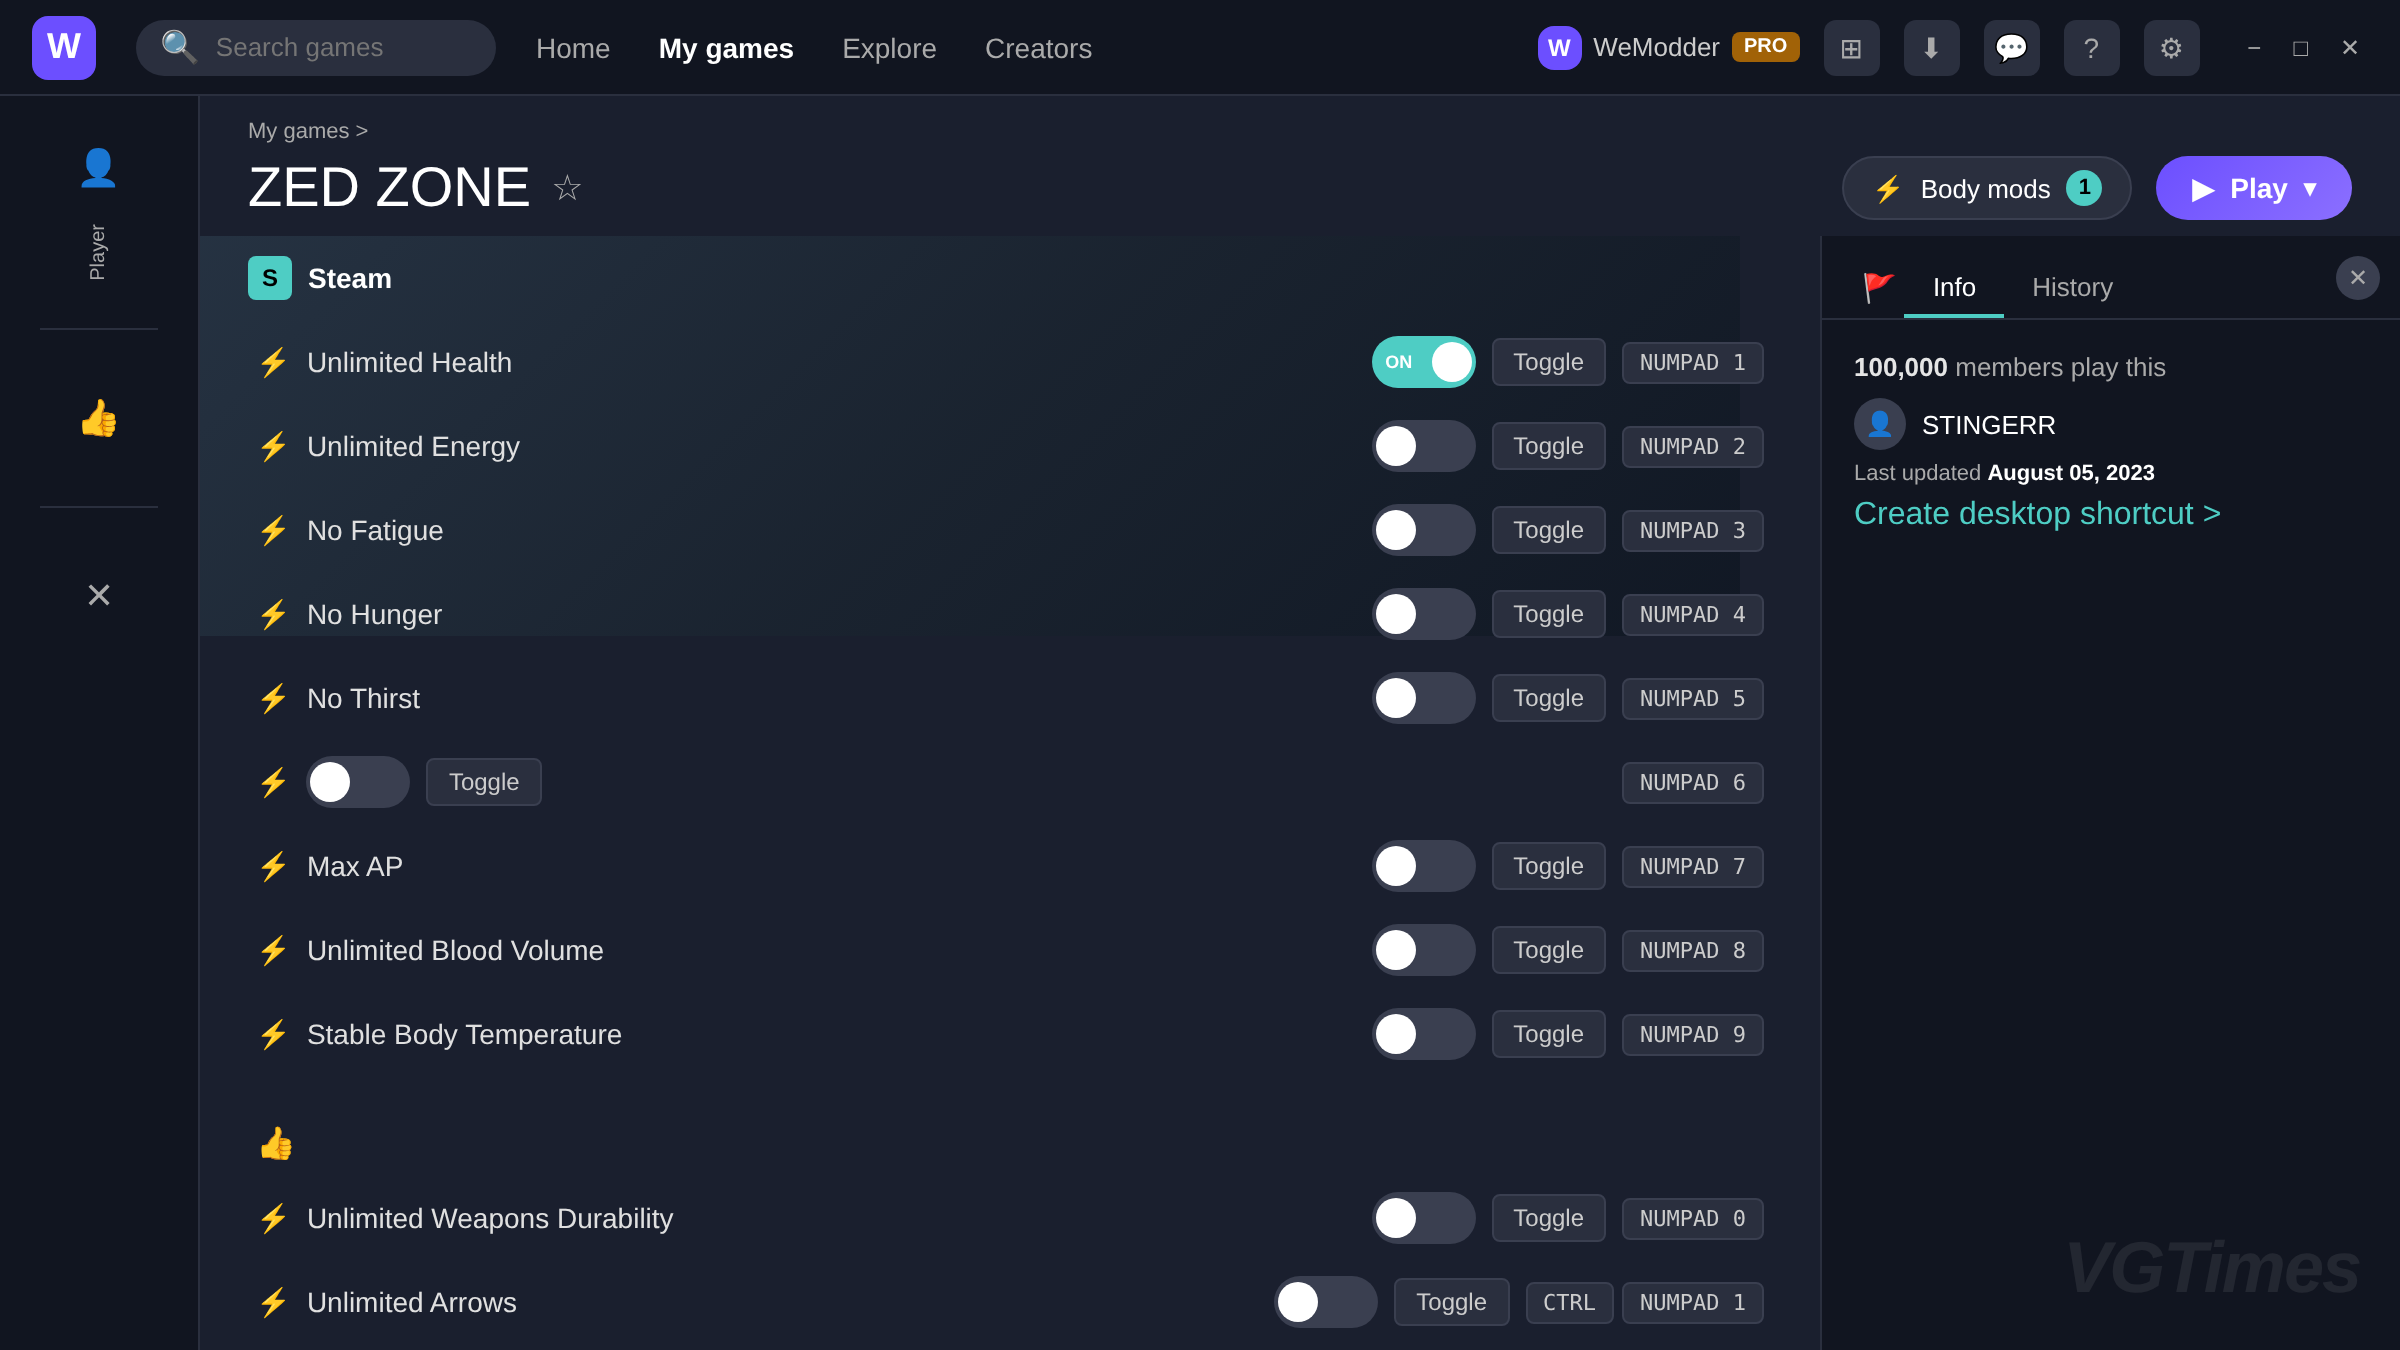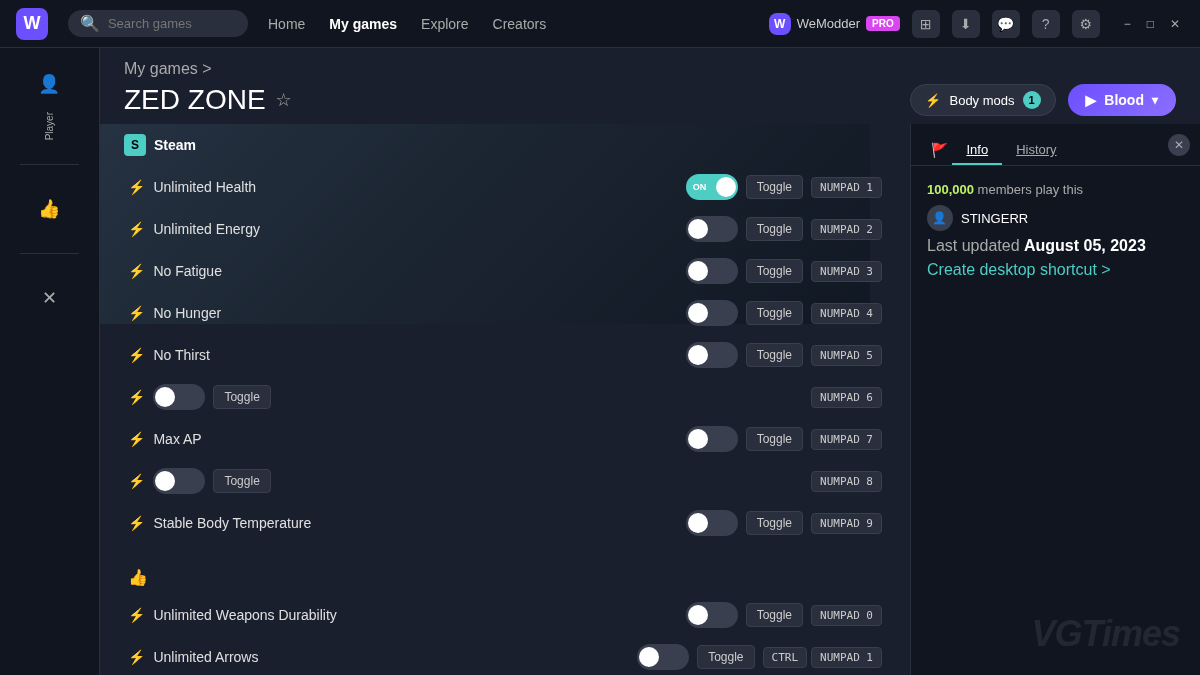--- a/index.html
+++ b/index.html
@@ -53,21 +53,21 @@
       color: #fff; font-weight: 600;
     }
     .nav-right {
       display: flex; align-items: center; gap: 12px; margin-left: auto;
     }
     .wemodder-badge {
       display: flex; align-items: center; gap: 6px;
       font-size: 13px; color: #ccc;
     }
     .pro-badge {
-      background: #d946ef;
+      background: #a16207;
       color: #fff; font-size: 10px; font-weight: bold;
       padding: 2px 6px; border-radius: 4px;
     }
     .icon-btn {
       width: 28px; height: 28px;
       background: #2a2f3e; border-radius: 6px;
       display: flex; align-items: center; justify-content: center;
       cursor: pointer; color: #aaa; font-size: 14px;
     }
     .window-controls {
@@ -117,21 +117,21 @@
       flex-direction: column;
       overflow: hidden;
     }
 
     
     .header-area {
       padding: 12px 24px 8px;
       background: #1a1f2e;
     }
     .breadcrumb {
-      font-size: 16px; color: #aaa; margin-bottom: 6px;
+      font-size: 11px; color: #aaa; margin-bottom: 6px;
     }
     .page-header {
       display: flex; align-items: center; justify-content: space-between;
     }
     .page-title-row {
       display: flex; align-items: center; gap: 10px;
     }
     .page-title {
       font-size: 28px; font-weight: 400; color: #fff;
     }
@@ -286,49 +286,48 @@
     }
     .info-tabs {
       display: flex; gap: 0;
       border-bottom: 1px solid #2a2f3e;
       padding: 12px 16px 0;
     }
     .info-tab {
       font-size: 13px; padding: 6px 14px;
       cursor: pointer; color: #aaa;
       border-bottom: 2px solid transparent;
-      text-decoration: underline;
     }
     .info-tab.active { color: #fff; border-bottom-color: #4ecdc4; }
     .close-info {
       position: absolute; top: 10px; right: 10px;
       width: 22px; height: 22px;
       background: #3a3f50; border-radius: 50%;
       display: flex; align-items: center; justify-content: center;
       cursor: pointer; font-size: 12px; color: #aaa;
     }
     .info-content {
       padding: 16px;
       flex: 1;
     }
     .members-text {
       font-size: 13px; color: #aaa; margin-bottom: 8px;
     }
-    .members-text strong { color: #bef264; }
+    .members-text strong { color: #e5e5e5; }
     .updater-row {
       display: flex; align-items: center; gap: 8px; margin-bottom: 6px;
     }
     .updater-avatar {
       width: 26px; height: 26px;
       background: #3a3f50; border-radius: 50%;
       display: flex; align-items: center; justify-content: center;
       font-size: 12px; color: #aaa;
     }
     .updater-name { font-size: 13px; color: #fff; }
-    .last-updated { font-size: 16px; color: #aaa; margin-bottom: 6px; }
+    .last-updated { font-size: 11px; color: #aaa; margin-bottom: 6px; }
     .last-updated strong { color: #fff; }
     .shortcut-link { font-size: 16px; color: #4ecdc4; cursor: pointer; }
 
     
     .vgtimes-watermark {
       position: absolute;
       bottom: 20px; right: 20px;
       font-size: 36px; font-weight: 900;
       color: rgba(255,255,255,0.08);
       letter-spacing: -1px;
@@ -402,21 +401,21 @@
           <span class="star-icon">☆</span>
         </div>
         <div class="header-actions">
           <div class="save-mods-btn">
             <span class="bolt">⚡</span>
             <span>Body mods</span>
             <div class="save-count">1</div>
           </div>
           <div class="play-btn">
             <span>▶</span>
-            <span>Blood</span>
+            <span>Play</span>
             <span class="chevron">▾</span>
           </div>
         </div>
       </div>
     </div>
 
     <div class="game-area">
       <div class="bg-image"></div>
 
       <div class="mods-panel">
@@ -519,20 +518,21 @@
         </div>
 
       </div>
       <button class="btn-toggle">Toggle</button>
       <div class="kbd-group">
         <span class="kbd">NUMPAD 7</span>
       </div>
     </div>
             <div class="mod-row">
       <span class="mod-bolt">⚡</span>
+      <span class="mod-name">Unlimited Blood Volume</span>
       <div class="toggle-wrapper">
         <div class="toggle off">
           <div class="toggle-knob"></div>
         </div>
 
       </div>
       <button class="btn-toggle">Toggle</button>
       <div class="kbd-group">
         <span class="kbd">NUMPAD 8</span>
       </div>

